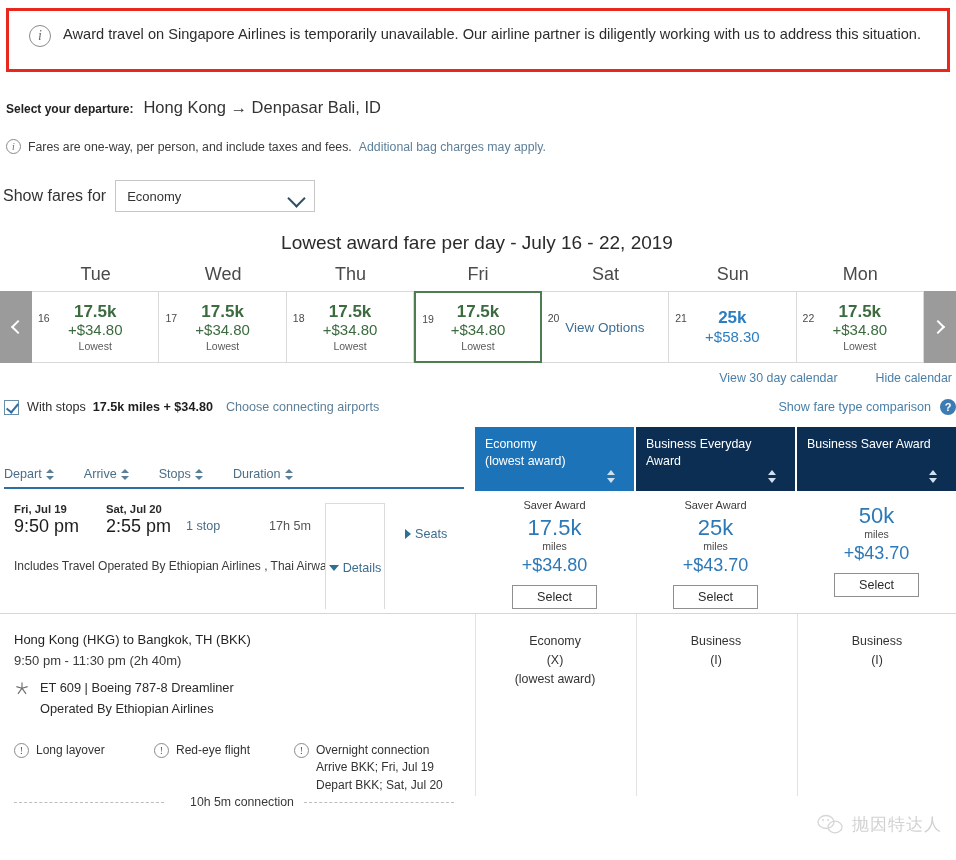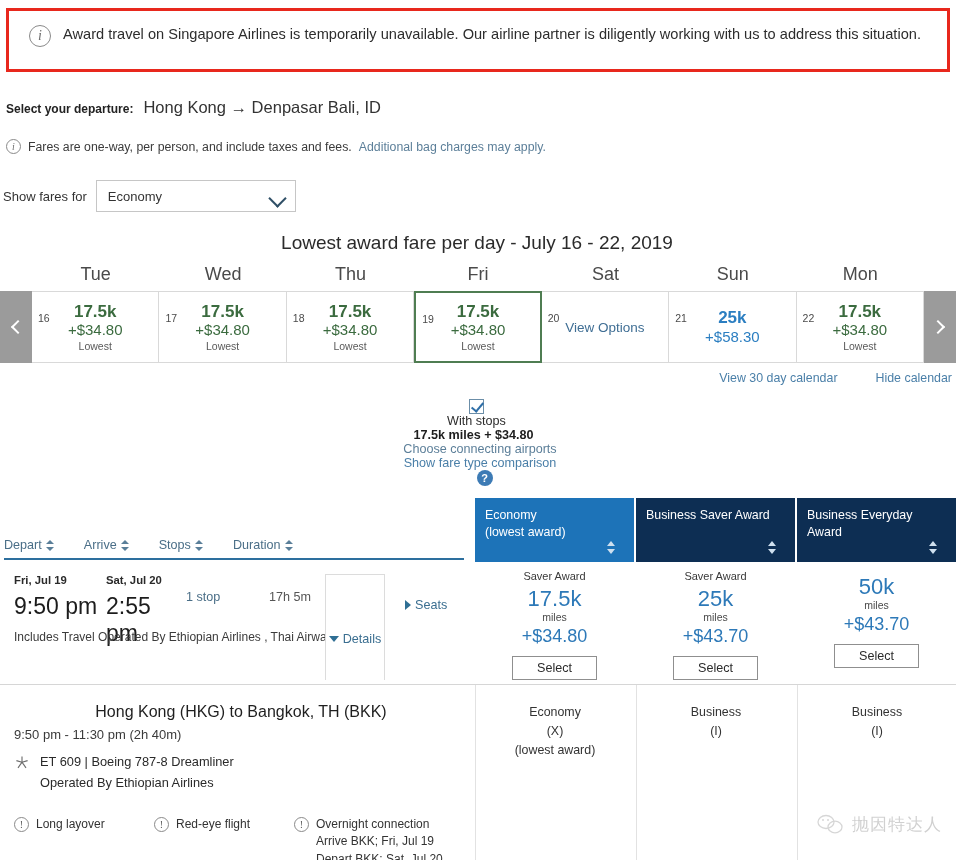--- a/index.html
+++ b/index.html
@@ -64,21 +64,21 @@
     display: flex; align-items: center; justify-content: center;
   }
   .link { color: #4a7fa8; text-decoration: none; cursor: pointer; }
   .link-gray { color: #5c7f99; }
 
   
   .showfares-row {
     margin: 26px 0 0 3px;
     display: flex; align-items: center; gap: 9px;
   }
-  .showfares-label { font-size: 13px; color: #333; }
+  .showfares-label { font-size: 16px; color: #333; }
   .select-box {
     width: 200px; height: 32px;
     border: 1px solid #c6c6c6;
     background: #fff;
     display: flex; align-items: center; justify-content: space-between;
     padding: 0 9px 0 11px;
     font-size: 13px; color: #333;
     cursor: pointer;
   }
   .chev {
@@ -152,21 +152,20 @@
     display: flex; justify-content: flex-end; gap: 38px;
     margin-top: 8px; padding-right: 4px;
     font-size: 12.4px;
   }
 
   
   .stops-row {
     display: flex; align-items: center;
     margin-top: 14px; padding: 0 0 0 4px;
     font-size: 12.6px;
-    flex-direction: column;
   }
   .cbx {
     width: 15px; height: 15px; border: 1.3px solid #6b8ea8;
     background: #fff; position: relative; margin-right: 8px;
     cursor: pointer;
   }
   .cbx::after {
     content: ""; position: absolute; left: 4px; top: 0px;
     width: 5px; height: 10px;
     border-right: 2px solid #2f6fa8; border-bottom: 2px solid #2f6fa8;
@@ -228,21 +227,21 @@
   }
   .sortarrow-sm::before { top: 0; border-bottom: 4.5px solid #5a7f99; }
   .sortarrow-sm::after  { bottom: 0; border-top: 4.5px solid #5a7f99; }
 
   
   .result-row { position: relative; height: 122px; }
   .leg-info { position: absolute; left: 14px; top: 12px; }
   .leg-times { display: flex; align-items: flex-start; gap: 0; }
   .leg-col { display: flex; flex-direction: column; }
   .leg-date { font-size: 11.3px; font-weight: bold; color: #2a2a2a; }
-  .leg-time { font-size: 23px; color: #1c1c1c; margin-top: 7px; }
+  .leg-time { font-size: 18px; color: #1c1c1c; margin-top: 1px; }
   .col-depart { width: 92px; }
   .col-arrive { width: 80px; }
   .col-stops  { width: 83px; font-size: 12.6px; color: #4a6e87; padding-top: 16px; }
   .col-dur    { width: 80px; font-size: 12.6px; color: #555; padding-top: 16px; }
   .includes {
     position: absolute; left: 14px; top: 68px;
     font-size: 12px; color: #3b3b3b;
   }
   .details-box {
     position: absolute; left: 325px; top: 12px;
@@ -282,21 +281,21 @@
     cursor: pointer;
   }
 
   
   .details-panel {
     border-top: 1px solid #d6d6d6;
     position: relative;
     height: 200px;
   }
   .dp-left { padding: 18px 0 0 14px; width: 468px; }
-  .dp-route { font-size: 16px; color: #1f1f1f; text-align: center; }
+  .dp-route { font-size: 13px; color: #1f1f1f; }
   .dp-time  { font-size: 13px; color: #3a3a3a; margin-top: 6px; }
   .dp-flight-row { display: flex; align-items: flex-start; gap: 10px; margin-top: 12px; }
   .star-icon { width: 16px; height: 16px; flex: 0 0 auto; margin-top: 1px; }
   .dp-flight { font-size: 12.8px; color: #2a2a2a; }
   .dp-oper   { font-size: 12.8px; color: #2a2a2a; margin-top: 6px; }
 
   .dp-notes {
     display: flex; gap: 0; margin-top: 26px;
   }
   .dp-note { display: flex; gap: 7px; align-items: flex-start; font-size: 12px; color: #333; }
@@ -472,25 +471,25 @@
       </span>
   </div>
 
   <div class="fare-cols">
     <div class="fare-col light">
       <div class="t1">Economy</div>
       <div class="t2">(lowest award)</div>
       <i class="sortarrow"></i>
     </div>
     <div class="fare-col dark">
+      <div class="t1">Business Everyday Award</div>
+      <i class="sortarrow"></i>
+    </div>
+    <div class="fare-col dark">
       <div class="t1">Business Saver Award</div>
-      <i class="sortarrow"></i>
-    </div>
-    <div class="fare-col dark">
-      <div class="t1">Business Everyday Award</div>
       <i class="sortarrow"></i>
     </div>
   </div>
 </div>
 
 <div class="result-row">
   <div class="leg-info">
     <div class="leg-times">
       <div class="leg-col col-depart">
         <span class="leg-date">Fri, Jul 19</span>

